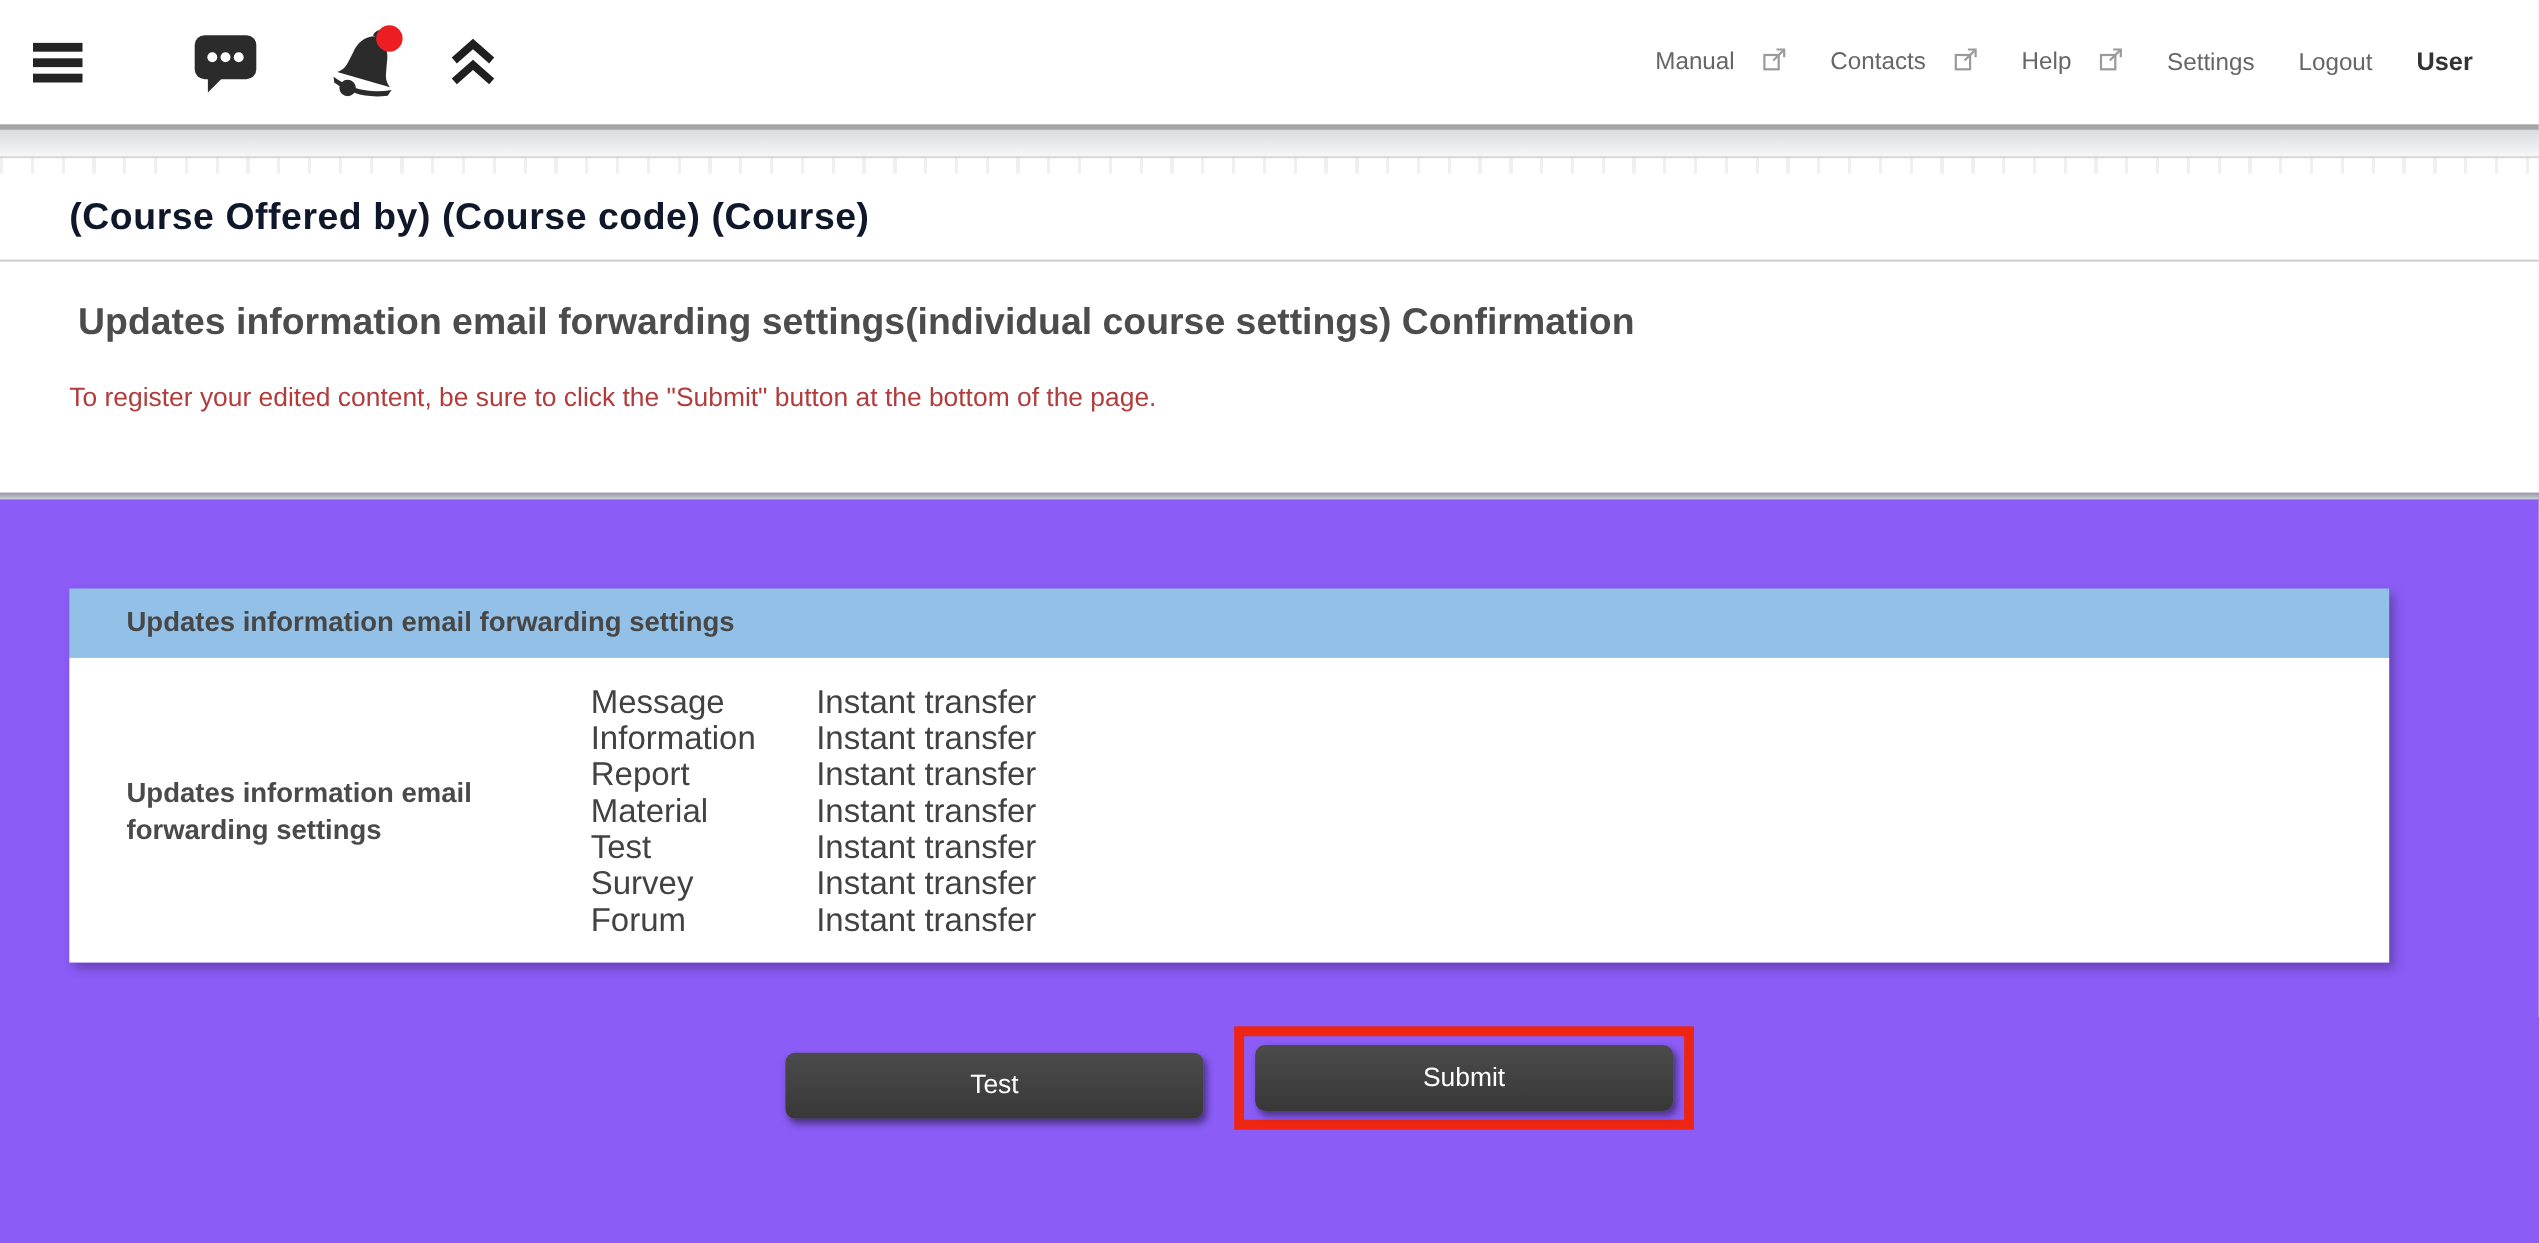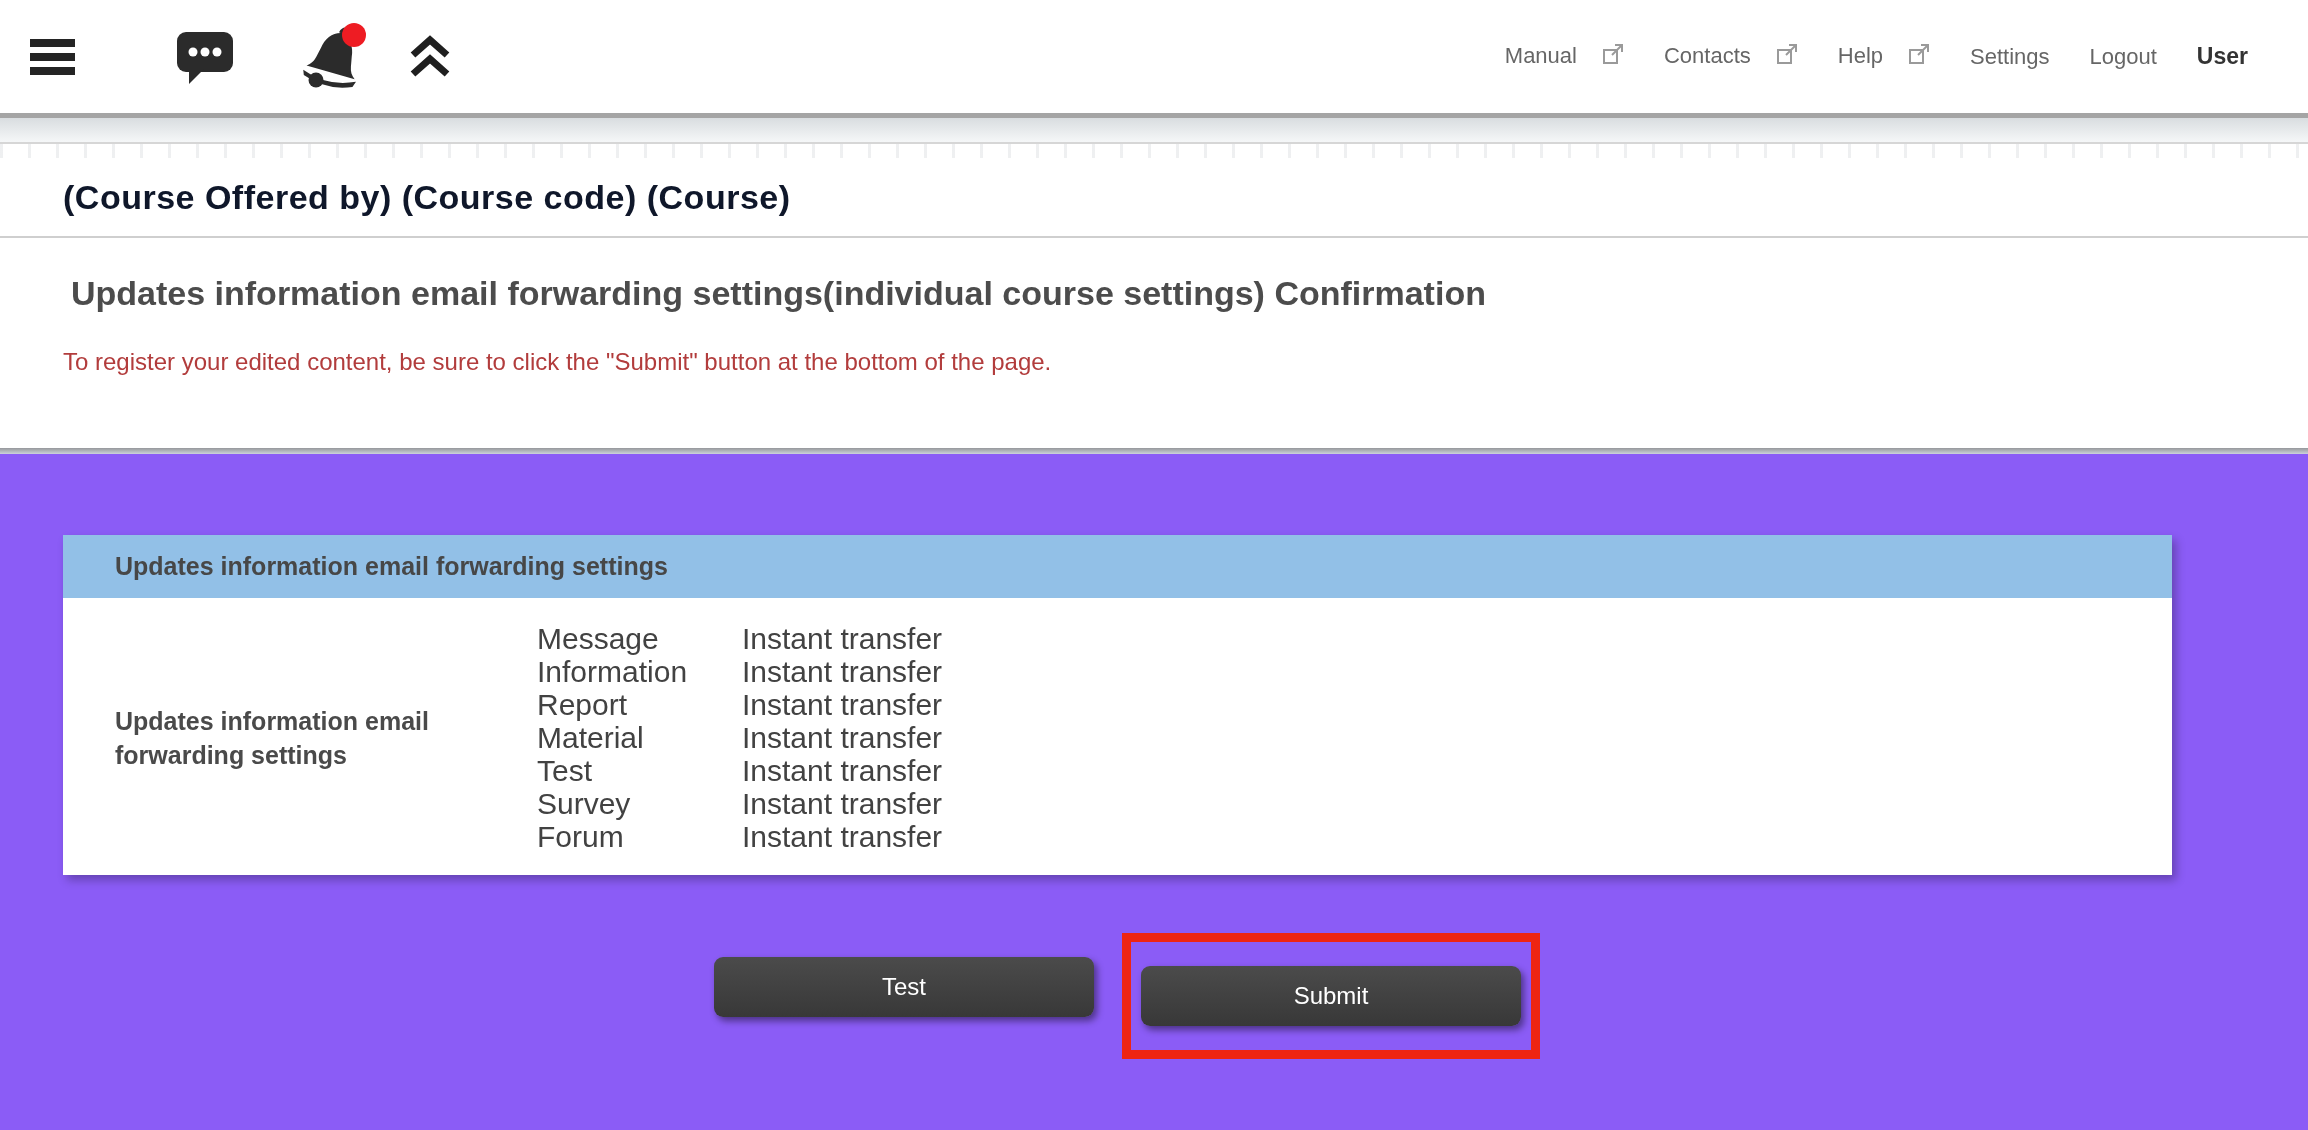--- a/index.html
+++ b/index.html
@@ -155,21 +155,21 @@
     font-family: "Liberation Sans", sans-serif;
     box-shadow: 3px 4px 7px rgba(0,0,0,0.45);
     cursor: pointer;
   }
   .back-btn { position: absolute; left: 714px; top: 82px; }
   .submit-highlight {
     position: absolute;
     left: 1122px;
     top: 58px;
     border: 9px solid #ee2512;
-    padding: 24px 10px;
+    padding: 8px 10px;
   }
 </style>
 </head>
 <body>
 
 <header class="topbar">
   <div class="topbar-icons">
     <button class="icon-btn menu-btn">
       <svg width="46" height="38" viewBox="0 0 46 38">
         <rect x="0" y="1" width="45" height="8" fill="#242424"></rect>

